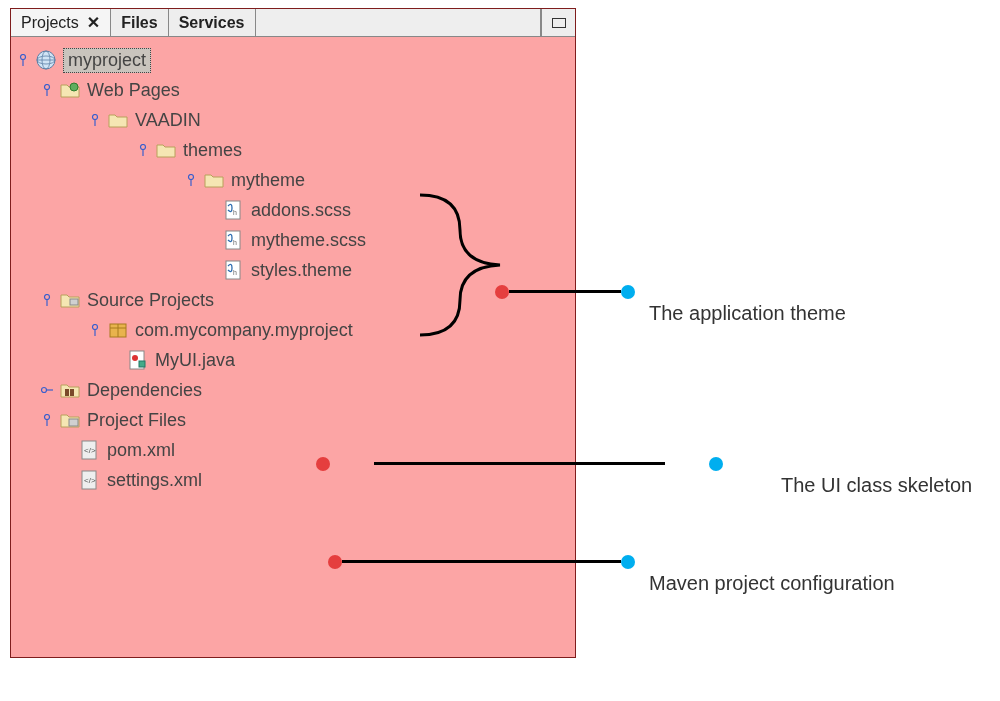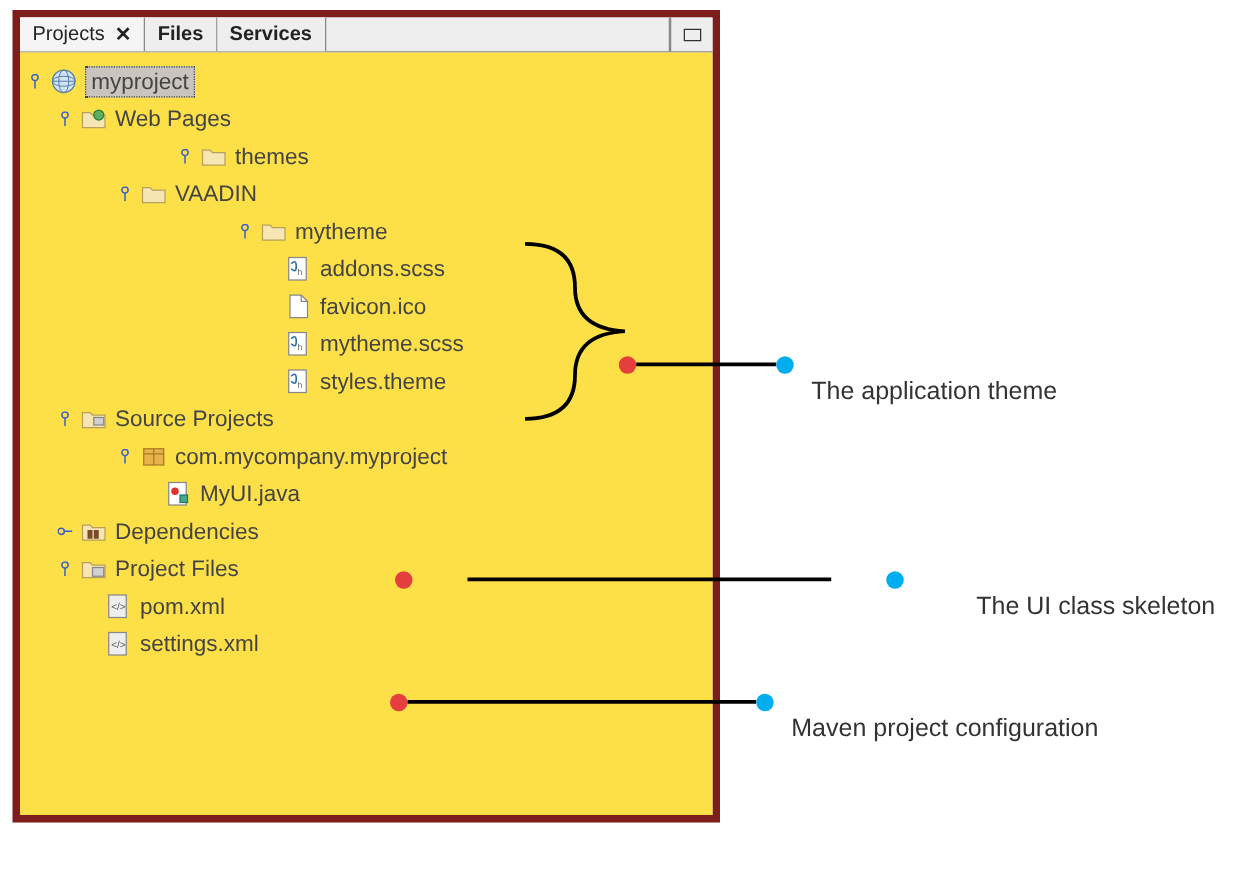--- a/index.html
+++ b/index.html
@@ -12,21 +12,21 @@
     width: 1000px;
     height: 701px;
     position: relative;
   }
   .panel {
     position: absolute;
     left: 10px;
     top: 8px;
     width: 566px;
     height: 650px;
-    border: 6px solid #7f1d1d;
+    border: 1px solid #7f1d1d;
     background: #eeeeee;
   }
   .tabs {
     display: flex;
     height: 28px;
     background: #eeeeee;
     border-bottom: 1px solid #888;
   }
   .tab {
     display: flex;
@@ -54,21 +54,21 @@
     display:flex; align-items:center; justify-content:center;
     width: 34px; border-left:1px solid #888;
   }
   .tab-min .minbox {
     width: 14px; height: 10px; border:1px solid #333;
   }
   .tree {
     padding: 8px 6px 6px 6px;
     height: calc(100% - 28px);
     overflow: auto;
-    background: #fde047;
+    background: #fca5a5;
     text-align: center;
   }
   .row {
     display: flex;
     align-items: center;
     height: 30px;
     position: relative;
   }
   .indent { display:inline-block; }
   .toggle {
@@ -162,49 +162,49 @@
       <span class="icon">
         <svg viewBox="0 0 22 22">
             <path d="M2 6h6l2 2h10v10H2z" fill="#f5e6b3" stroke="#b8a05a"></path>
             <circle cx="15" cy="8" r="4" fill="#5fae5f" stroke="#2e7d2e"></circle>
           </svg>
       </span>
       <span class="label">Web Pages</span>
     </div>
 
     <div class="row">
+      <span class="indent" style="width:72px"></span>
+      <span class="toggle">
+          <svg viewBox="0 0 12 12">
+            <circle cx="6" cy="3" r="2.5" fill="none" stroke="#3a5fcd" stroke-width="1.2"></circle>
+            <line x1="6" y1="5" x2="6" y2="12" stroke="#3a5fcd" stroke-width="1.2"></line>
+          </svg>
+        </span>
+      <span class="icon">
+          <svg viewBox="0 0 22 22">
+            <path d="M2 6h6l2 2h10v10H2z" fill="#f5e6b3" stroke="#b8a05a"></path>
+          </svg>
+        </span>
+      <span class="label">VAADIN</span>
+    </div>
+
+    <div class="row">
       <span class="indent" style="width:120px"></span>
       <span class="toggle">
           <svg viewBox="0 0 12 12">
             <circle cx="6" cy="3" r="2.5" fill="none" stroke="#3a5fcd" stroke-width="1.2"></circle>
             <line x1="6" y1="5" x2="6" y2="12" stroke="#3a5fcd" stroke-width="1.2"></line>
           </svg>
         </span>
       <span class="icon">
           <svg viewBox="0 0 22 22">
             <path d="M2 6h6l2 2h10v10H2z" fill="#f5e6b3" stroke="#b8a05a"></path>
           </svg>
         </span>
       <span class="label">themes</span>
-    </div>
-
-    <div class="row">
-      <span class="indent" style="width:72px"></span>
-      <span class="toggle">
-          <svg viewBox="0 0 12 12">
-            <circle cx="6" cy="3" r="2.5" fill="none" stroke="#3a5fcd" stroke-width="1.2"></circle>
-            <line x1="6" y1="5" x2="6" y2="12" stroke="#3a5fcd" stroke-width="1.2"></line>
-          </svg>
-        </span>
-      <span class="icon">
-          <svg viewBox="0 0 22 22">
-            <path d="M2 6h6l2 2h10v10H2z" fill="#f5e6b3" stroke="#b8a05a"></path>
-          </svg>
-        </span>
-      <span class="label">VAADIN</span>
     </div>
 
     <div class="row">
       <span class="indent" style="width:168px"></span>
       <span class="toggle">
           <svg viewBox="0 0 12 12">
             <circle cx="6" cy="3" r="2.5" fill="none" stroke="#3a5fcd" stroke-width="1.2"></circle>
             <line x1="6" y1="5" x2="6" y2="12" stroke="#3a5fcd" stroke-width="1.2"></line>
           </svg>
         </span>
@@ -221,30 +221,20 @@
       <span class="icon">
           <svg viewBox="0 0 22 22">
             <rect x="3" y="2" width="14" height="18" fill="#fff" stroke="#888"></rect>
             <path d="M5 7 Q9 3 9 9 Q9 15 5 11" fill="none" stroke="#2b6cb0" stroke-width="1.3"></path>
             <text x="10" y="16" font-size="7" fill="#666">h</text>
           </svg>
         </span>
       <span class="label">addons.scss</span>
     </div>
 
-    <div class="row">
-      <span class="indent" style="width:206px"></span>
-      <span class="icon">
-          <svg viewBox="0 0 22 22">
-            <path d="M4 2h9l5 5v13H4z" fill="#fff" stroke="#888"></path>
-            <path d="M13 2v5h5" fill="none" stroke="#888"></path>
-          </svg>
-        </span>
-      <span class="label">favicon.ico</span>
-    </div>
 
     <div class="row">
       <span class="indent" style="width:206px"></span>
       <span class="icon">
           <svg viewBox="0 0 22 22">
             <rect x="3" y="2" width="14" height="18" fill="#fff" stroke="#888"></rect>
             <path d="M5 7 Q9 3 9 9 Q9 15 5 11" fill="none" stroke="#2b6cb0" stroke-width="1.3"></path>
             <text x="10" y="16" font-size="7" fill="#666">h</text>
           </svg>
         </span>
@@ -381,18 +371,18 @@
   <span class="text">The application theme</span>
 </div>
 
 <div class="ann" style="left:316px; top:430px;gap:44px;">
   <span class="dot red"></span>
   <span class="line" style="width:291px"></span>
   <span class="dot blue"></span>
   <span class="text">The UI class skeleton</span>
 </div>
 
-<div class="ann" style="left:312px; top:528px;">
+<div class="ann" style="left:328px; top:528px;">
   <span class="dot red"></span>
   <span class="line" style="width:279px"></span>
   <span class="dot blue"></span>
   <span class="text">Maven project configuration</span>
 </div>
 
 </body></html>

